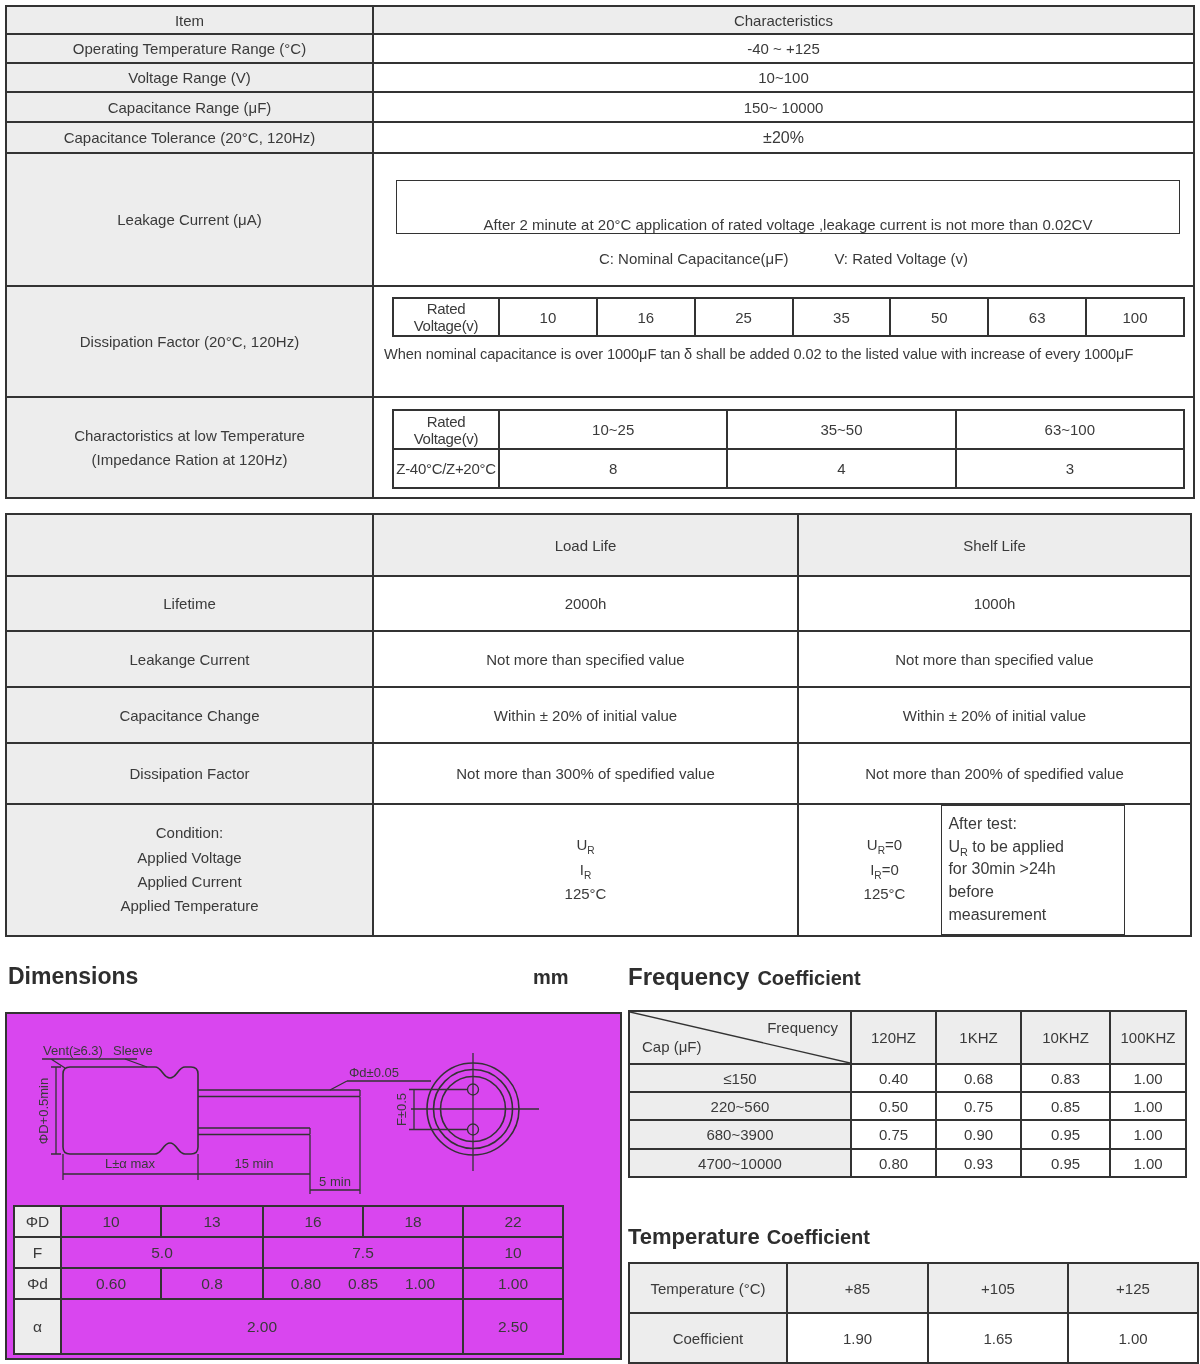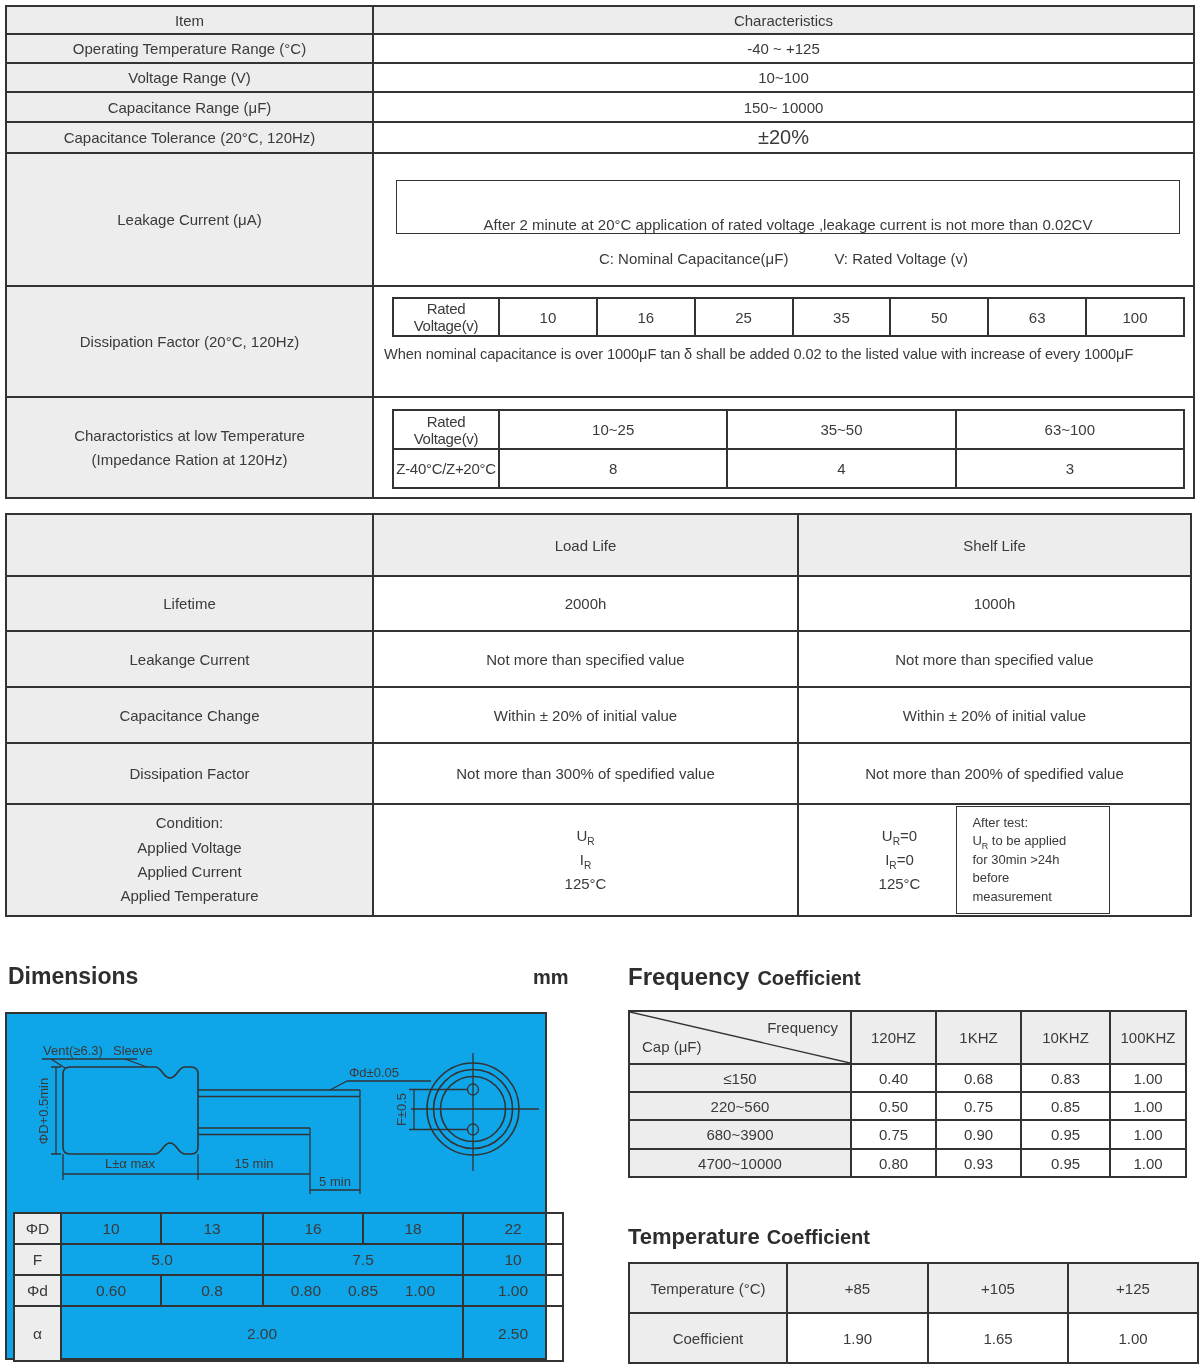--- a/index.html
+++ b/index.html
@@ -14,23 +14,23 @@
   sub{font-size:68%;line-height:0}
   .lk-box{width:784px;height:54px;margin:26px 0 0 22px;border:1.5px solid #333;display:flex;align-items:flex-end;justify-content:center;font-size:15px}
   .lk-note{margin-top:16px;display:flex;justify-content:center;gap:46px;font-size:15px}
   .inner{margin:10px 12px 0 18px}
   .inner td{font-size:15px}
   .sm{font-size:12.5px;letter-spacing:-0.3px}
   .dis-note{white-space:nowrap;font-size:14.6px;margin:9px 17px 0 10px;text-align:left;letter-spacing:-0.1px}
   .two-line div{line-height:1.6}
   .cond-lines div{line-height:1.62;font-size:15px}
   .shelf-wrap{display:flex;align-items:center;justify-content:center;gap:36px}
-  .after-box{border:1.5px solid #333;width:154px;padding:7px 15px;text-align:left;font-size:13px;line-height:1.42}
+  .after-box{border:1.5px solid #333;width:184px;padding:7px 6px;text-align:left;font-size:16px;line-height:1.42}
   .sec-title{position:absolute;font-weight:bold;color:#2e2e2e;display:flex;align-items:baseline}
-  .dims-box{position:absolute;left:5px;top:1012px;width:542px;height:348px;border:2px solid #333;background:#0ea5e9}
+  .dims-box{position:absolute;left:5px;top:1012px;width:617px;height:348px;border:2px solid #333;background:#d946ef}
   .dim-table td{font-size:15.5px}
   .phid-spread{display:flex;justify-content:space-evenly;align-items:center}
   .diag{position:relative}
   .diag svg{position:absolute;left:0;top:0;width:100%;height:100%}
   .corner-top{position:absolute;top:7px;right:12px;font-size:15px}
   .corner-bottom{position:absolute;bottom:8px;left:12px;font-size:15px}
   .drawing text{font-family:"Liberation Sans",sans-serif;font-size:13px;fill:#3a3a3a;stroke:none}
   .drawing .dline{stroke:#333;stroke-width:1.3;fill:none}
   .drawing .bline{stroke:#333;stroke-width:1.6;fill:none}
 </style>
@@ -55,21 +55,21 @@
     <tr style="height:29px">
       <td class="g">Voltage Range (V)</td>
       <td>10~100</td>
     </tr>
     <tr style="height:30px">
       <td class="g">Capacitance Range (μF)</td>
       <td>150~ 10000</td>
     </tr>
     <tr style="height:31px">
       <td class="g">Capacitance Tolerance (20°C, 120Hz)</td>
-      <td style="font-size:20px">±20%</td>
+      <td style="font-size:16px">±20%</td>
     </tr>
     <tr style="height:133px">
       <td class="g">Leakage Current (μA)</td>
       <td class="vt">
         <div class="lk-box">
           <span>After 2 minute at 20°C application of rated voltage ,leakage current is not more than 0.02CV</span>
         </div>
         <div class="lk-note">
           <span>C:  Nominal Capacitance(μF)</span>
           <span>V:  Rated Voltage (v)</span>
@@ -241,21 +241,21 @@
     <circle class="bline" cx="466" cy="95" r="46"></circle>
     <circle class="bline" cx="466" cy="95" r="39.5"></circle>
     <circle class="bline" cx="466" cy="95" r="32.5"></circle>
     <path class="dline" d="M404 95 H532 M466 39 V157"></path>
     <circle class="dline" cx="466" cy="75.5" r="5.5"></circle>
     <circle class="dline" cx="466" cy="115.5" r="5.5"></circle>
     <path class="dline" d="M404 75.5 H460.5 M404 115.5 H460.5 M407 75.5 V115.5 M402 75.5 H412 M402 115.5 H412"></path>
     <text transform="translate(399,95.5) rotate(-90)" text-anchor="middle" font-size="11.5">F±0.5</text>
   </svg>
 
-  <table class="dim-table" style="position:absolute;left:6px;top:198px;width:549px">
+  <table class="dim-table" style="position:absolute;left:6px;top:191px;width:549px">
     <colgroup>
         <col style="width:47px">
         <col style="width:100px">
         <col style="width:102px">
         <col style="width:100px">
         <col style="width:100px">
         <col style="width:100px">
       </colgroup>
     <tbody>
         <tr style="height:31px">

